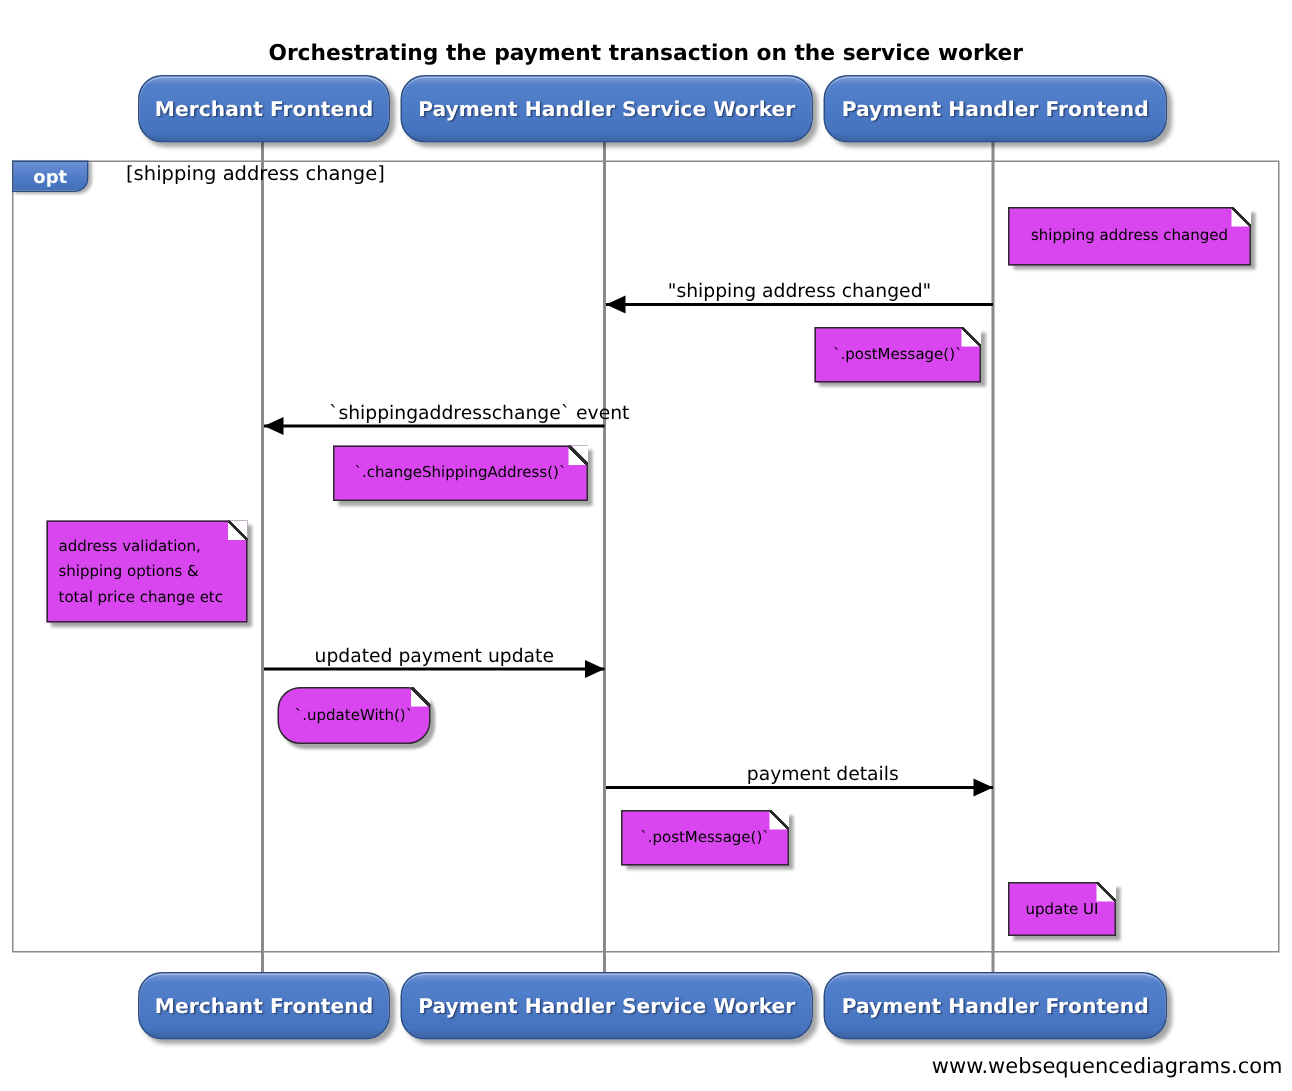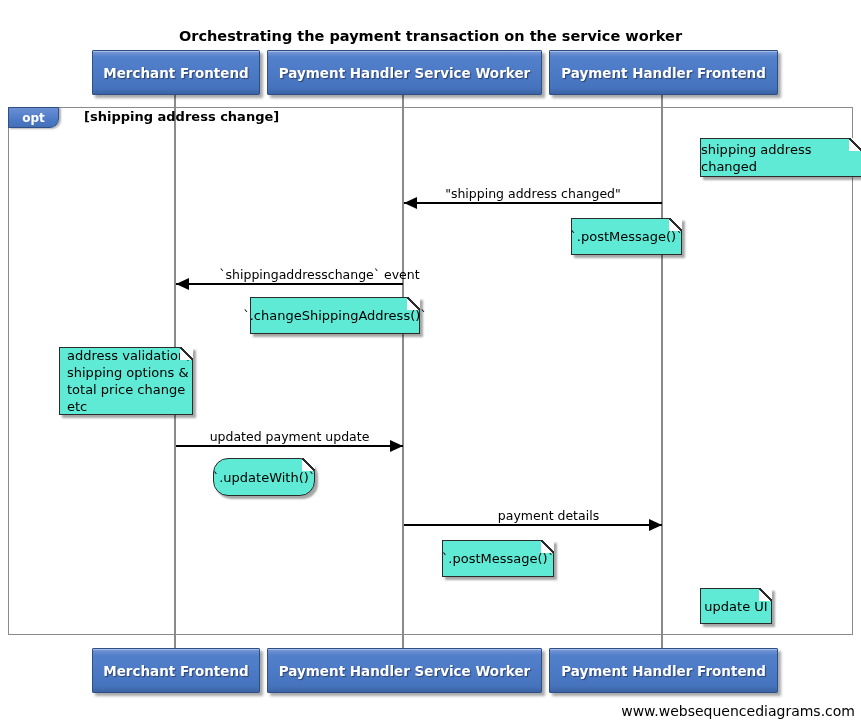--- a/index.html
+++ b/index.html
@@ -7,52 +7,52 @@
     position:relative;width:861px;height:727px;background:#ffffff;overflow:hidden;
     font-family:"DejaVu Sans","Liberation Sans",sans-serif;color:#000;
   }
   .title{
     position:absolute;top:28px;left:0;width:861px;text-align:center;
     font-size:14.5px;font-weight:bold;
   }
   .actor{
     position:absolute;height:43px;display:flex;align-items:center;justify-content:center;
     background:linear-gradient(180deg,#7b9ad8 0%,#5280ca 14%,#4d7ac6 50%,#4673bd 86%,#3c63a4 100%);
-    border:1px solid #2d4f86;border-radius:1px;
+    border:1px solid #2d4f86;border-radius:16px;
     box-shadow:3px 3px 3px rgba(0,0,0,0.35), inset 0 1px 0 rgba(255,255,255,0.35);
     color:#fff;font-weight:bold;font-size:13.5px;
     text-shadow:1px 1px 1px rgba(20,30,60,0.6);
     z-index:5;
   }
   .lifeline{position:absolute;width:2px;top:92px;height:556px;background:#8a8a8a;z-index:1;}
   .fragment{
     position:absolute;left:8px;top:107px;width:843px;height:526px;
     border:1.5px solid #8a8a8a;z-index:2;
   }
   .opt-tab{
     position:absolute;left:-1px;top:-1px;width:49px;height:19px;
     background:linear-gradient(180deg,#6b8fd4 0%,#4d7ac6 60%,#4470b8 100%);
     border:1px solid #2d4f86;border-bottom-right-radius:9px;
     box-shadow:2px 1px 2px rgba(0,0,0,0.3);
     color:#fff;font-weight:bold;font-size:12px;
     display:flex;align-items:center;justify-content:center;
   }
   .guard{
-    position:absolute;left:75px;top:1px;font-size:13px;font-weight:bold;
+    position:absolute;left:75px;top:1px;font-size:13px;font-weight:normal;
   }
   .msg-line{position:absolute;height:2px;background:#000;z-index:3;}
   .msg-label{position:absolute;font-size:12.5px;text-align:center;z-index:3;white-space:nowrap;}
   .head{position:absolute;width:0;height:0;border-top:6px solid transparent;border-bottom:6px solid transparent;z-index:4;}
   .head.left{border-right:13px solid #000;}
   .head.right{border-left:13px solid #000;}
   .note{
-    position:absolute;background:#5eead4;border:1px solid #2b2b2b;
+    position:absolute;background:#d946ef;border:1px solid #2b2b2b;
     box-shadow:3px 3px 2px rgba(0,0,0,0.35);
-    font-size:13px;display:flex;align-items:center;justify-content:center;
-    text-align:left;z-index:6;white-space:pre-line;line-height:17px;margin-left:28px;
+    font-size:10px;display:flex;align-items:center;justify-content:center;
+    text-align:left;z-index:6;white-space:pre-line;line-height:17px;
   }
   .note .fold{
     position:absolute;top:-1px;right:-1px;width:13px;height:13px;
     background:linear-gradient(to bottom left,#ffffff 0%,#ffffff 44%,#2b2b2b 44%,#2b2b2b 56%,#ffffff 56%,#ffffff 100%);
   }
   .watermark{
     position:absolute;right:6px;top:703px;font-size:14px;color:#000;
   }
 </style>
 </head>

